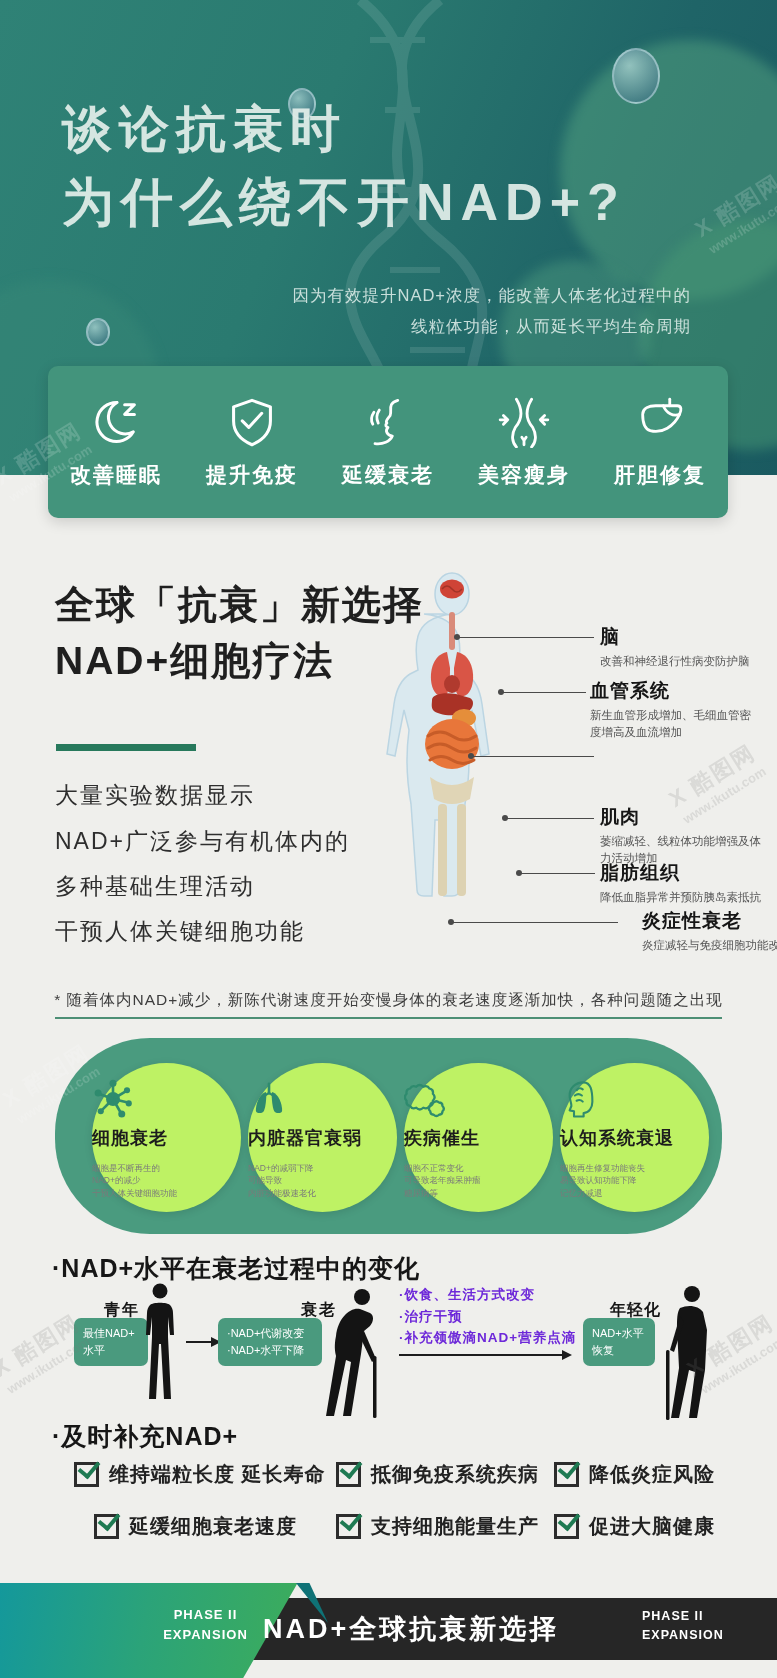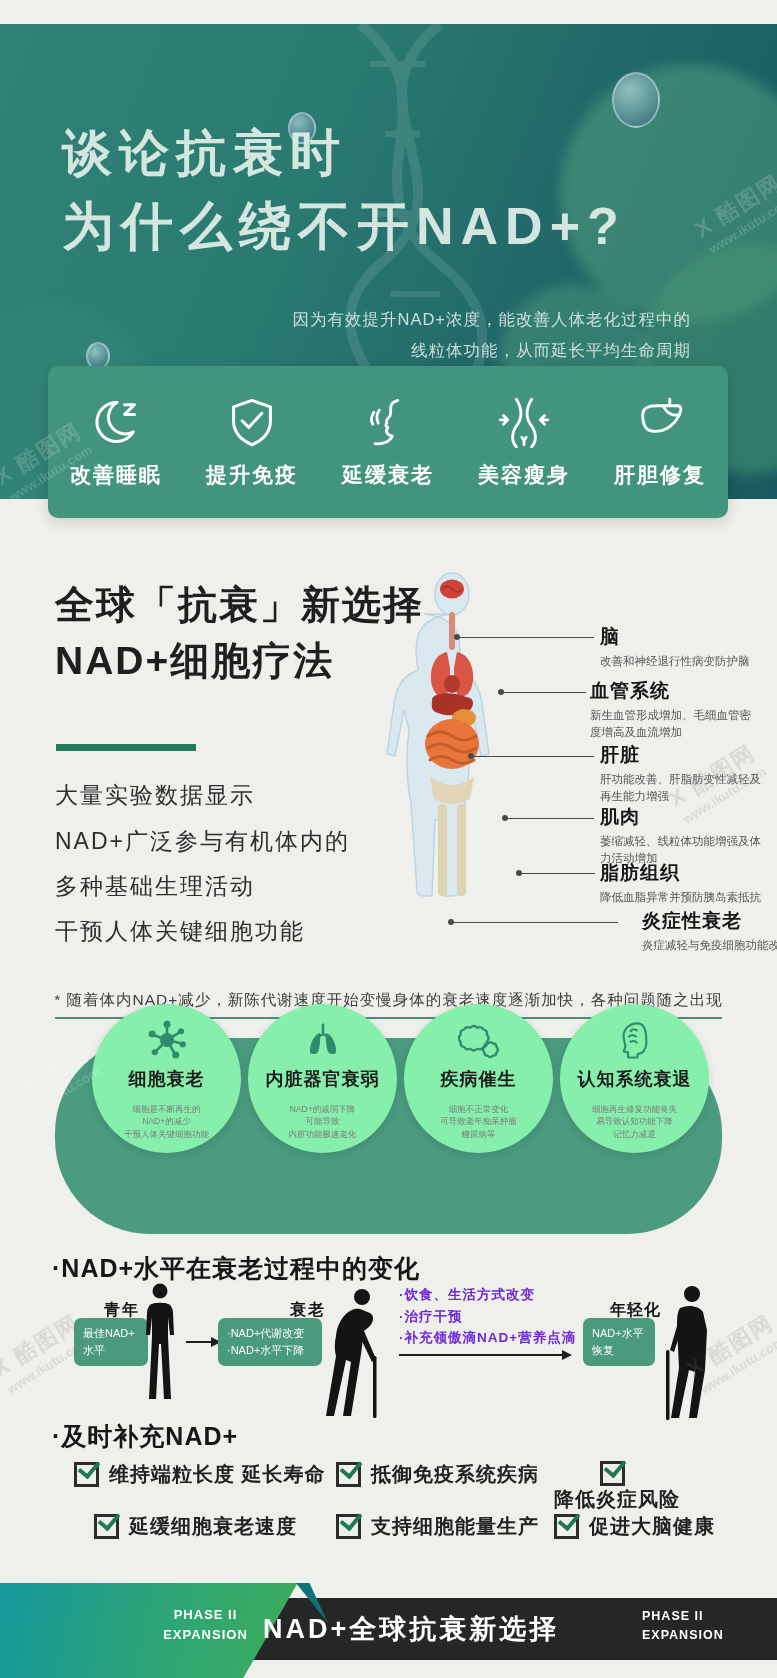--- a/index.html
+++ b/index.html
@@ -2,21 +2,21 @@
 <html><head>
 <meta charset="utf-8">
 <style>
   html,body{margin:0;padding:0;}
   body{font-family:"Liberation Sans","DejaVu Sans",sans-serif;background:#888;}
   #poster{position:relative;width:777px;height:1678px;margin:0 auto;background:#efefec;overflow:hidden;}
   .abs{position:absolute;}
 
   
   .hero{position:absolute;left:0;top:0;width:777px;height:475px;overflow:hidden;
-        background:linear-gradient(112deg,#2f8276 0%,#2a7a70 38%,#1f6467 72%,#1a5a60 100%);margin-top:24px;}
+        background:linear-gradient(112deg,#2f8276 0%,#2a7a70 38%,#1f6467 72%,#1a5a60 100%);}
   .hero .blob{position:absolute;border-radius:50%;filter:blur(6px);}
   .b1{left:560px;top:40px;width:260px;height:260px;background:rgba(90,170,130,.45);}
   .b2{left:640px;top:220px;width:220px;height:230px;background:rgba(70,150,115,.55);}
   .b3{left:500px;top:260px;width:150px;height:150px;background:rgba(95,175,135,.35);}
   .b4{left:-60px;top:280px;width:220px;height:220px;background:rgba(60,140,120,.35);}
   .droplet{position:absolute;border-radius:50%;border:2px solid rgba(210,235,240,.5);background:radial-gradient(circle at 35% 30%,rgba(220,245,250,.55),rgba(40,90,120,.55));}
   .d1{left:612px;top:48px;width:44px;height:52px;}
   .d2{left:288px;top:88px;width:24px;height:28px;}
   .d3{left:86px;top:318px;width:20px;height:24px;}
   .dna{position:absolute;left:300px;top:0;opacity:.12;}
@@ -44,21 +44,21 @@
   .leader::before{content:"";position:absolute;left:-4px;top:-4px;width:6px;height:6px;border-radius:50%;background:#4a4a4a;}
   .organ{position:absolute;left:600px;width:172px;}
   .organ .o-title{font-size:19px;font-weight:bold;color:#161616;letter-spacing:1px;}
   .organ .o-desc{font-size:11.5px;color:#555;line-height:1.5;margin-top:3px;}
 
   .footnote{position:absolute;left:0;top:990px;width:777px;text-align:center;font-size:15.5px;color:#3d3d3d;letter-spacing:1px;}
   .divider{position:absolute;left:55px;top:1017px;width:667px;height:2px;background:#4d8f75;}
 
   
   .problems-band{position:absolute;left:55px;top:1038px;width:667px;height:196px;background:#4a9b7f;border-radius:95px;}
-  .p-circle{position:absolute;top:1004px;width:149px;height:149px;background:#86efac;border-radius:50%;text-align:center;
+  .p-circle{position:absolute;top:1063px;width:149px;height:149px;background:#bef264;border-radius:50%;text-align:left;
             box-shadow:0 2px 8px rgba(0,0,0,.12);}
   .pc1{left:92px;} .pc2{left:248px;} .pc3{left:404px;} .pc4{left:560px;}
   .p-circle svg{margin-top:15px;}
   .p-title{font-size:18px;font-weight:bold;color:#1d1d1d;margin-top:2px;letter-spacing:1px;}
   .p-desc{font-size:8.5px;color:#7a7a7a;line-height:1.45;margin-top:12px;}
 
   
   .h2{position:absolute;left:52px;font-size:25px;font-weight:bold;color:#161616;letter-spacing:1px;}
   .h2a{top:1252px;} .h2b{top:1420px;}
   .stage-label{position:absolute;font-size:16px;font-weight:bold;color:#161616;letter-spacing:2px;}
@@ -212,24 +212,20 @@
   <div class="leader" style="left:520px;top:873px;width:75px;"></div>
   <div class="leader" style="left:452px;top:922px;width:166px;"></div>
 
   <div class="organ" style="top:624px;">
     <div class="o-title">脑</div>
     <div class="o-desc">改善和神经退行性病变防护脑</div>
   </div>
   <div class="organ" style="top:678px;left:590px;">
     <div class="o-title">血管系统</div>
     <div class="o-desc">新生血管形成增加、毛细血管密度增高及血流增加</div>
-  </div>
-  <div class="organ" style="top:742px;">
-    <div class="o-title">肝脏</div>
-    <div class="o-desc">肝功能改善、肝脂肪变性减轻及再生能力增强</div>
   </div>
   <div class="organ" style="top:804px;">
     <div class="o-title">肌肉</div>
     <div class="o-desc">萎缩减轻、线粒体功能增强及体力活动增加</div>
   </div>
   <div class="organ" style="top:860px;">
     <div class="o-title">脂肪组织</div>
     <div class="o-desc">降低血脂异常并预防胰岛素抵抗</div>
   </div>
   <div class="organ" style="top:908px;left:624px;width:150px;margin-left:18px;">
@@ -326,21 +322,21 @@
   </div>
   <svg class="figure" style="left:142px;top:1283px;" width="36" height="138" viewBox="0 0 36 138">
     <g fill="#141414">
       <circle cx="18" cy="8" r="7.5"></circle>
       <path d="M8,22 c3,-3 17,-3 20,0 c2,2 3,5 3,8 l1,22 h-4 l-2,-18 v20 l3,62 h-7 l-3,-55 h-2 l-3,55 h-7 l3,-62 v-20 l-2,18 h-4 l1,-22 c0,-3 1,-6 3,-8 z"></path>
     </g>
   </svg>
 
   <div class="arrow" style="left:186px;top:1341px;width:26px;"></div>
 
-  <div class="stage-label" style="left:290px;top:1300px;font-family:Liberation Serif, serif;">衰老</div>
+  <div class="stage-label" style="left:301px;top:1300px;font-family:Liberation Serif, serif;">衰老</div>
   <div class="gbox" style="left:218px;top:1318px;width:104px;height:48px;">
     <span>·NAD+代谢改变</span>
     <span>·NAD+水平下降</span>
   </div>
   <svg class="figure" style="left:324px;top:1284px;" width="62" height="140" viewBox="0 0 62 140">
     <g fill="#141414">
       <circle cx="38" cy="13" r="8"></circle>
       <path d="M12,52 C14,34 26,23 36,25 L46,29 C50,31 50,37 46,42 L40,47 L37,70 L27,132 h-8 l8,-54 -5,-2 -12,56 h-8 l10,-60 c-2,-8 -1,-15 0,-20 z"></path>
       <path d="M40,47 l12,28 -4,3 -12,-25 z"></path>
       <rect x="49" y="72" width="3.5" height="62" rx="1.5"></rect>
@@ -375,21 +371,21 @@
         <span class="tick"></span>
       </span>
     <span class="check-label">维持端粒长度 延长寿命</span>
   </div>
   <div class="check-item" style="left:336px;top:1461px;">
     <span class="cbox">
         <span class="tick"></span>
       </span>
     <span class="check-label">抵御免疫系统疾病</span>
   </div>
-  <div class="check-item" style="left:554px;top:1461px;flex-direction:column;">
+  <div class="check-item" style="left:554px;top:1461px;">
     <span class="cbox">
         <span class="tick"></span>
       </span>
     <span class="check-label">降低炎症风险</span>
   </div>
   <div class="check-item" style="left:74px;top:1513px;padding-left:20px;">
     <span class="cbox">
         <span class="tick"></span>
       </span>
     <span class="check-label">延缓细胞衰老速度</span>

